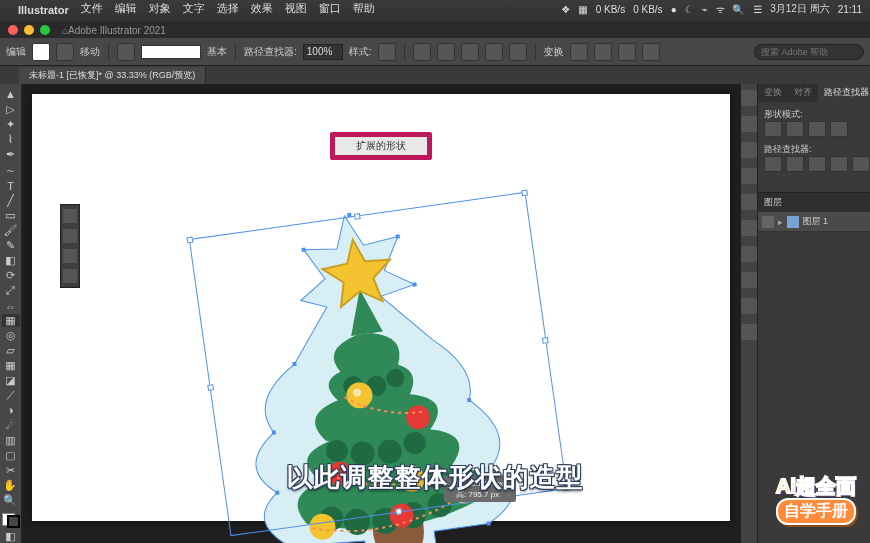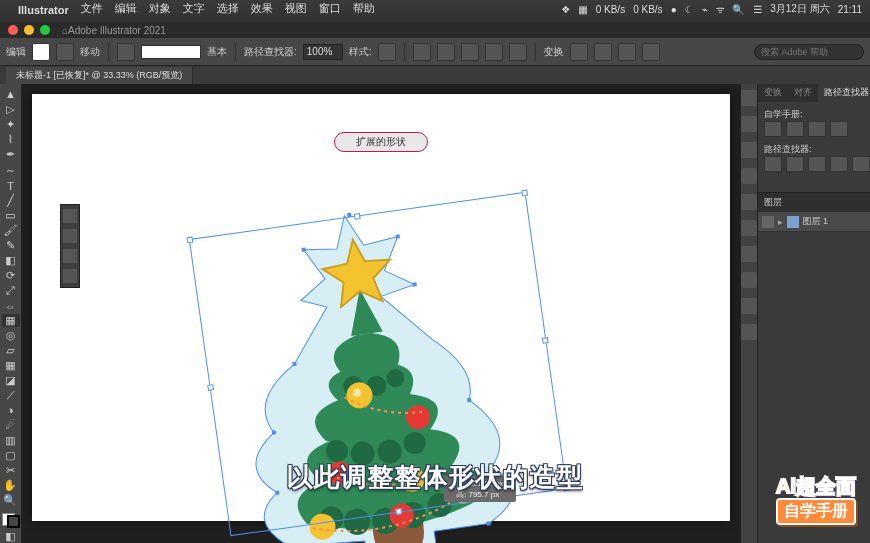--- a/index.html
+++ b/index.html
@@ -16,33 +16,33 @@
 .traffic span{width:10px;height:10px;border-radius:50%}
 .tl-red{background:#ff5f57}.tl-yel{background:#febc2e}.tl-grn{background:#28c840}
 .titlebar .title{flex:1;text-align:left;color:#999}
 .toolbar{height:28px;background:#474747;border-bottom:1px solid #222;display:flex;align-items:center;padding:0 6px;gap:6px}
 .toolbar .tb-btn{width:18px;height:18px;background:#555;border:1px solid #333;border-radius:2px;cursor:pointer}
 .toolbar .sep{width:1px;height:18px;background:#333;margin:0 2px}
 .toolbar .label{color:#ccc;font-size:10px}
 .toolbar input[type=text]{width:40px;height:16px;background:#333;border:1px solid #222;color:#ddd;font-size:10px;padding:4px 3px}
 .toolbar .stroke-prev{width:60px;height:14px;background:#fff;border:1px solid #333}
 .toolbar .search{margin-left:auto;width:110px;height:16px;background:#333;border:1px solid #222;border-radius:8px;color:#888;font-size:9px;padding:0 6px}
-.tabbar{height:18px;background:#3a3a3a;display:flex;align-items:center;padding-left:6px}
+.tabbar{height:18px;background:#3a3a3a;display:flex;align-items:center;padding-left:19px}
 .tab{color:#aaa;font-size:9px;padding:2px 10px;cursor:pointer;border-right:1px solid #2a2a2a}
 .tab.active{background:#474747;color:#ddd}
 .workspace{flex:1;display:flex;overflow:hidden}
 .tools{width:22px;background:#474747;border-right:1px solid #222;display:flex;flex-direction:column;align-items:center;padding-top:4px;gap:2px}
 .tool{width:18px;height:18px;display:flex;align-items:center;justify-content:center;color:#ccc;font-size:11px;cursor:pointer;border-radius:2px}
 .tool.sel{background:#333}
 .fill-stroke{width:18px;height:22px;position:relative;margin-top:4px}
 .fs-fill{position:absolute;top:0;left:0;width:13px;height:13px;background:#fff;border:1px solid #888}
 .fs-stroke{position:absolute;bottom:0;right:0;width:13px;height:13px;background:#474747;border:2px solid #000}
 .canvas-area{flex:1;background:#1f1f1f;position:relative;overflow:hidden}
 .artboard{position:absolute;top:10px;left:10px;right:10px;bottom:22px;background:#fff;box-shadow:0 0 8px rgba(0,0,0,.5)}
-.tooltip-btn{position:absolute;top:38px;left:50%;transform:translateX(-50%);background:#e8e8e8;border:1px solid #be185d;padding:2px 21px;font-size:10px;color:#333;border-radius:10px}
+.tooltip-btn{position:absolute;top:38px;left:50%;transform:translateX(-50%);background:#e8e8e8;border:5px solid #be185d;padding:2px 21px;font-size:10px;color:#333;border-radius:2px}
 .mini-panel{position:absolute;top:120px;left:38px;width:20px;background:#3d3d3d;border:1px solid #222;padding:4px 0;display:flex;flex-direction:column;align-items:center;gap:6px}
 .mini-panel .mp{width:14px;height:14px;background:#555;cursor:pointer}
 .right-panels{width:130px;background:#3a3a3a;border-left:1px solid #222;display:flex;color:#ccc;font-size:9px}
 .panel-dock{width:24px;background:#424242;border-right:1px solid #222;display:flex;flex-direction:column;align-items:center;padding-top:6px;gap:10px}
 .panel-dock .pd{width:16px;height:16px;background:#555;cursor:pointer;border-radius:2px}
 .panel-main{flex:1;display:flex;flex-direction:column}
 .panel-tabs{display:flex;background:#2f2f2f;height:18px}
 .panel-tabs .pt{padding:2px 6px;font-size:9px;cursor:pointer;color:#888}
 .panel-tabs .pt.act{background:#3a3a3a;color:#ddd}
 .panel-body{padding:6px;font-size:9px}
@@ -63,21 +63,21 @@
 .bbox .h.tl{top:-3px;left:-3px}.bbox .h.tr{top:-3px;right:-3px}.bbox .h.br{bottom:-3px;right:-3px}
 .bbox .h.tm{top:-3px;left:50%;margin-left:-3px}.bbox .h.bm{bottom:-3px;left:50%;margin-left:-3px}
 .bbox .h.ml{top:50%;left:-3px;margin-top:-3px}.bbox .h.mr{top:50%;right:-3px;margin-top:-3px}
 .tree-svg{position:absolute;top:-20px;left:-30px}
 .coord-tip{position:absolute;top:382px;left:412px;background:#6b6b6b;color:#eee;font-size:8px;padding:2px 12px;border-radius:2px;white-space:nowrap}
 .cursor-ring{position:absolute;top:372px;left:394px;width:22px;height:22px;border:1px solid #444;border-radius:50%}
 .subtitle{position:absolute;bottom:48px;left:50%;transform:translateX(-50%);font-size:26px;font-weight:700;color:#fff;text-shadow:-1px -1px 0 #2a3a5a,1px -1px 0 #2a3a5a,-1px 1px 0 #2a3a5a,1px 1px 0 #2a3a5a,0 2px 3px rgba(0,0,0,.6);letter-spacing:1px}
 .brand{position:absolute;right:14px;bottom:18px;text-align:right}
 .brand .l1{font-size:20px;font-weight:900;color:#ff5ec7;-webkit-text-stroke:2px #fff;text-shadow:2px 2px 0 #5a3a8a}
 .brand .l1 .ai{color:#ffd24a}
-.brand .l2{font-size:16px;font-weight:900;color:#fff;background:#ff8a3a;padding:1px 6px;border-radius:4px;border:2px solid #fff;display:inline-block;margin-top:-2px;box-shadow:2px 2px 0 #8a4a1a}
+.brand .l2{font-size:16px;font-weight:900;color:#fff;background:#ff8a3a;padding:1px 6px;border-radius:12px;border:2px solid #fff;display:inline-block;margin-top:-2px;box-shadow:2px 2px 0 #8a4a1a}
 </style>
 </head>
 <body>
 
 <div class="mac-menubar">
   <span class="apple"></span>
   <span class="app-name">Illustrator</span>
   <span class="menu-item">文件</span>
   <span class="menu-item">编辑</span>
   <span class="menu-item">对象</span>
@@ -286,21 +286,21 @@
         <div class="pd"></div>
         <div class="pd"></div>
       </div>
       <div class="panel-main">
         <div class="panel-tabs">
           <div class="pt">变换</div>
           <div class="pt">对齐</div>
           <div class="pt act">路径查找器</div>
         </div>
         <div class="panel-body">
-          <div>自学手册:</div>
+          <div>形状模式:</div>
           <div class="pf-row">
             <div class="pf-btn"></div>
             <div class="pf-btn"></div>
             <div class="pf-btn"></div>
             <div class="pf-btn"></div>
             <span style="flex:1"></span>
 
           </div>
           <div>路径查找器:</div>
           <div class="pf-row">

